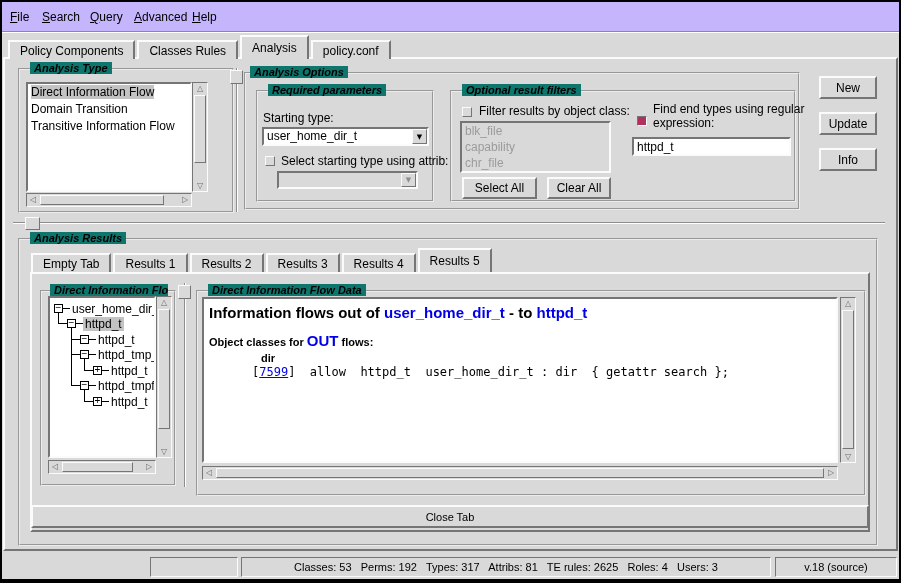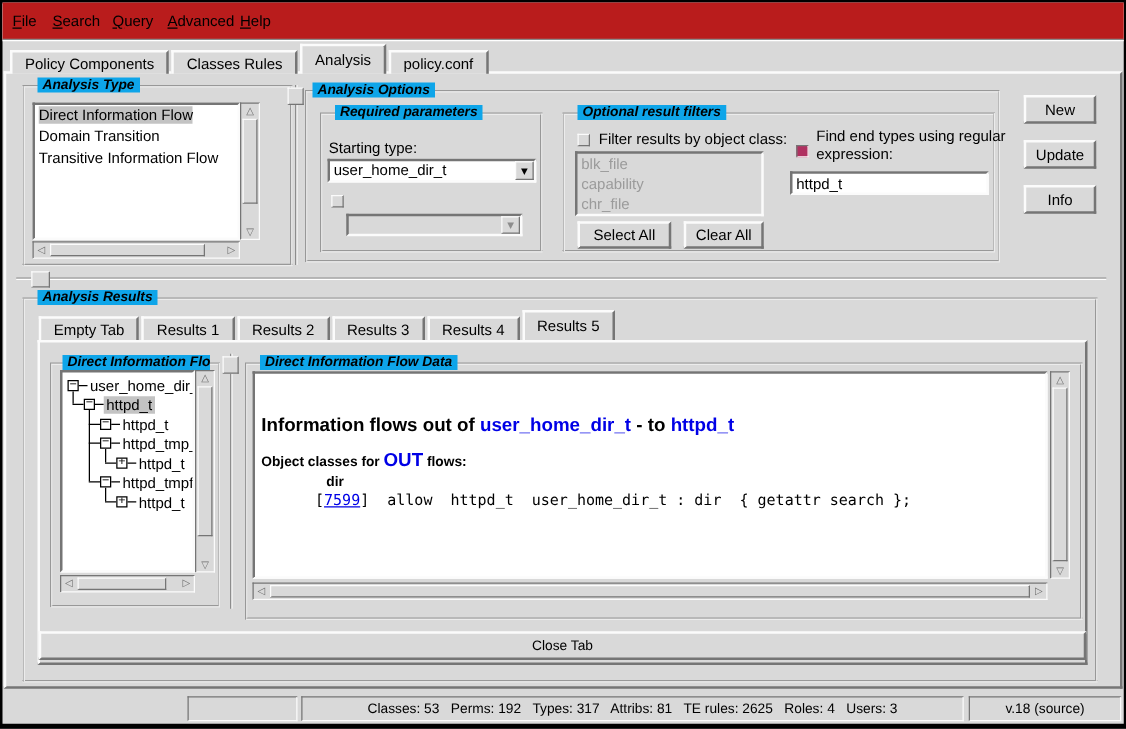--- a/index.html
+++ b/index.html
@@ -15,26 +15,26 @@
     position:absolute; inset:0; background:#d9d9d9;
     box-shadow: inset 0 0 0 2px #000, inset 0 -4px 0 #000;
   }
   .abs { position:absolute; }
   .raised  { border:2px solid; border-color:#fbfbfb #757575 #757575 #fbfbfb; background:#d9d9d9; }
   .raised1 { border:1px solid; border-color:#fbfbfb #757575 #757575 #fbfbfb; background:#d9d9d9; }
   .sunken  { border:2px solid; border-color:#757575 #fbfbfb #fbfbfb #757575; }
   .sunken1 { border:1px solid; border-color:#757575 #fbfbfb #fbfbfb #757575; }
   .group { position:absolute; border:2px groove #ececec; }
   .grouplabel {
-    position:absolute; top:-8px; left:10px; background:#0ea5e9; padding:0 4px;
+    position:absolute; top:-8px; left:10px; background:#0f766e; padding:0 4px;
     font-size:11px; font-weight:bold; font-style:italic; white-space:nowrap;
   }
   
   #menubar { position:absolute; left:2px; top:2px; right:2px; height:30px;
-             border-bottom:1px solid #8a8a8a; box-shadow:0 1px 0 #fff; background:#b91c1c;text-align:center; }
+             border-bottom:1px solid #8a8a8a; box-shadow:0 1px 0 #fff; background:#c4b5fd;text-align:center; }
   .menuitem { position:absolute; top:8px; font-size:12px; display:inline-block; cursor:default; }
   .menuitem::first-letter { text-decoration:underline; }
   
   .tab {
     font-size:12px; background:#d9d9d9; padding:0 10px;
     border:2px solid; border-color:#fbfbfb #757575 transparent #fbfbfb; border-bottom:none;
     display:flex; align-items:center; margin-right:2px; cursor:default; white-space:nowrap;
   }
   .tabbar { position:absolute; display:flex; align-items:flex-end; z-index:5; }
   .tab.inactive { height:19px; }
@@ -74,21 +74,21 @@
   #tree-box { position:absolute; background:#fff; overflow:hidden; }
   .trow { position:absolute; display:flex; align-items:center; height:15px; font-size:12px; white-space:nowrap; }
   .trow .nbox { width:9px; height:9px; border:1px solid #000; background:#fff; font-size:10px; line-height:6px;
                 text-align:center; overflow:hidden; flex:0 0 9px; }
   .trow .ndash { width:7px; height:1px; background:#000; flex:0 0 7px; }
   .trow .nlabel { padding:0 2px; }
   .trow .nlabel.sel { background:var(--selection-gray); }
   .tline { position:absolute; background:#000; }
   
   #flow-text { position:absolute; background:#fff; overflow:hidden; padding:5px 0 0 5px; }
-  #flow-text .h1 { font-size:15px; font-weight:bold;margin-top:28px; }
+  #flow-text .h1 { font-size:15px; font-weight:bold; }
   #flow-text .h1 .blue { color:var(--heading-blue); }
   #flow-text .h2 { font-size:11px; font-weight:bold; margin-top:11px; }
   #flow-text .h2 .out { font-size:15px; color:var(--heading-blue); }
   #flow-text .objclass { font-size:11px; font-weight:bold; margin-left:52px; margin-top:3px; }
   #flow-text .rule { font-family:"DejaVu Sans Mono",monospace; font-size:12px; margin-left:43px; margin-top:1px; white-space:pre; }
   #flow-text .rule a { color:var(--link-blue); text-decoration:underline; }
   
   .statusbox { position:absolute; top:557px; height:20px; display:flex; align-items:center; justify-content:center;
                font-size:11px; white-space:pre; }
   .label { position:absolute; font-size:12px; white-space:nowrap; }
@@ -145,20 +145,21 @@
     <span class="grouplabel">Required parameters</span>
   </div>
   <span class="label" style="left:263px; top:111px;">Starting type:</span>
   <div class="combo" style="left:262px; top:127px; width:167px; height:19px;">
     <span class="val">user_home_dir_t</span>
     <span class="arrowbtn">
         <span class="tri">▼</span>
       </span>
   </div>
   <span class="cb" style="left:265px; top:156px;"></span>
+  <span class="cblabel" style="left:281px; top:154px;">Select starting type using attrib:</span>
   <div class="combo disabled" style="left:277px; top:171px; width:141px; height:18px;">
     <span class="val"></span>
     <span class="arrowbtn">
         <span class="tri">▼</span>
       </span>
   </div>
 
   <div class="group" style="left:450px; top:90px; width:346px; height:112px;">
     <span class="grouplabel">Optional result filters</span>
   </div>

